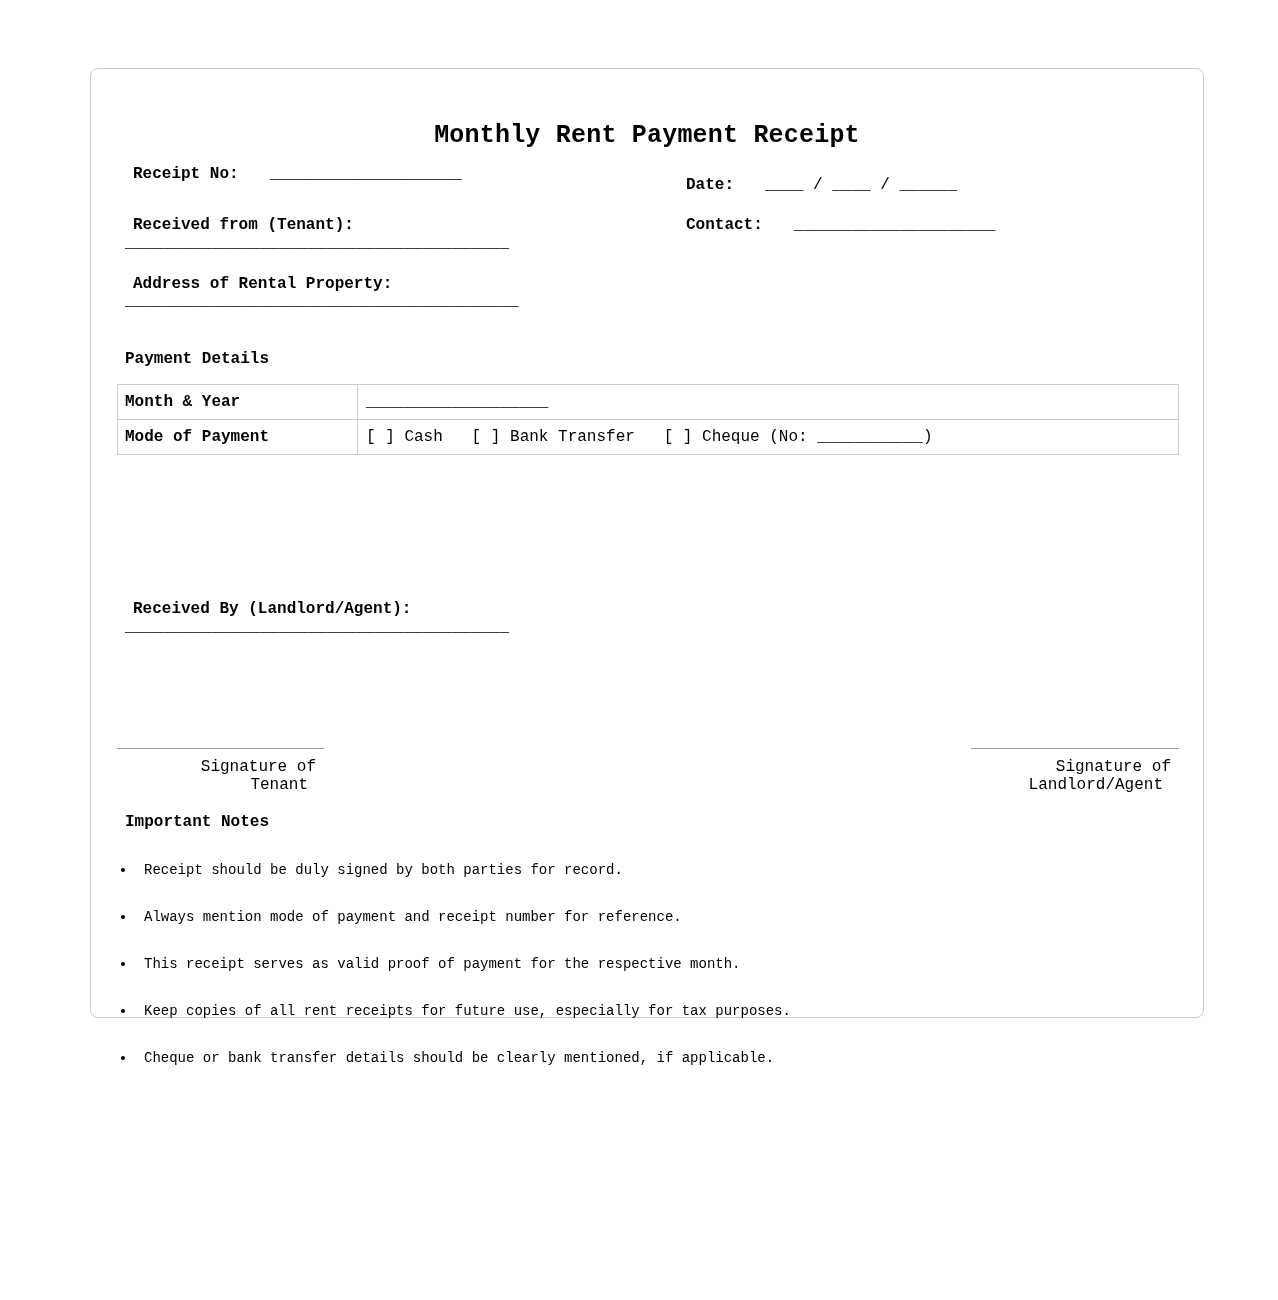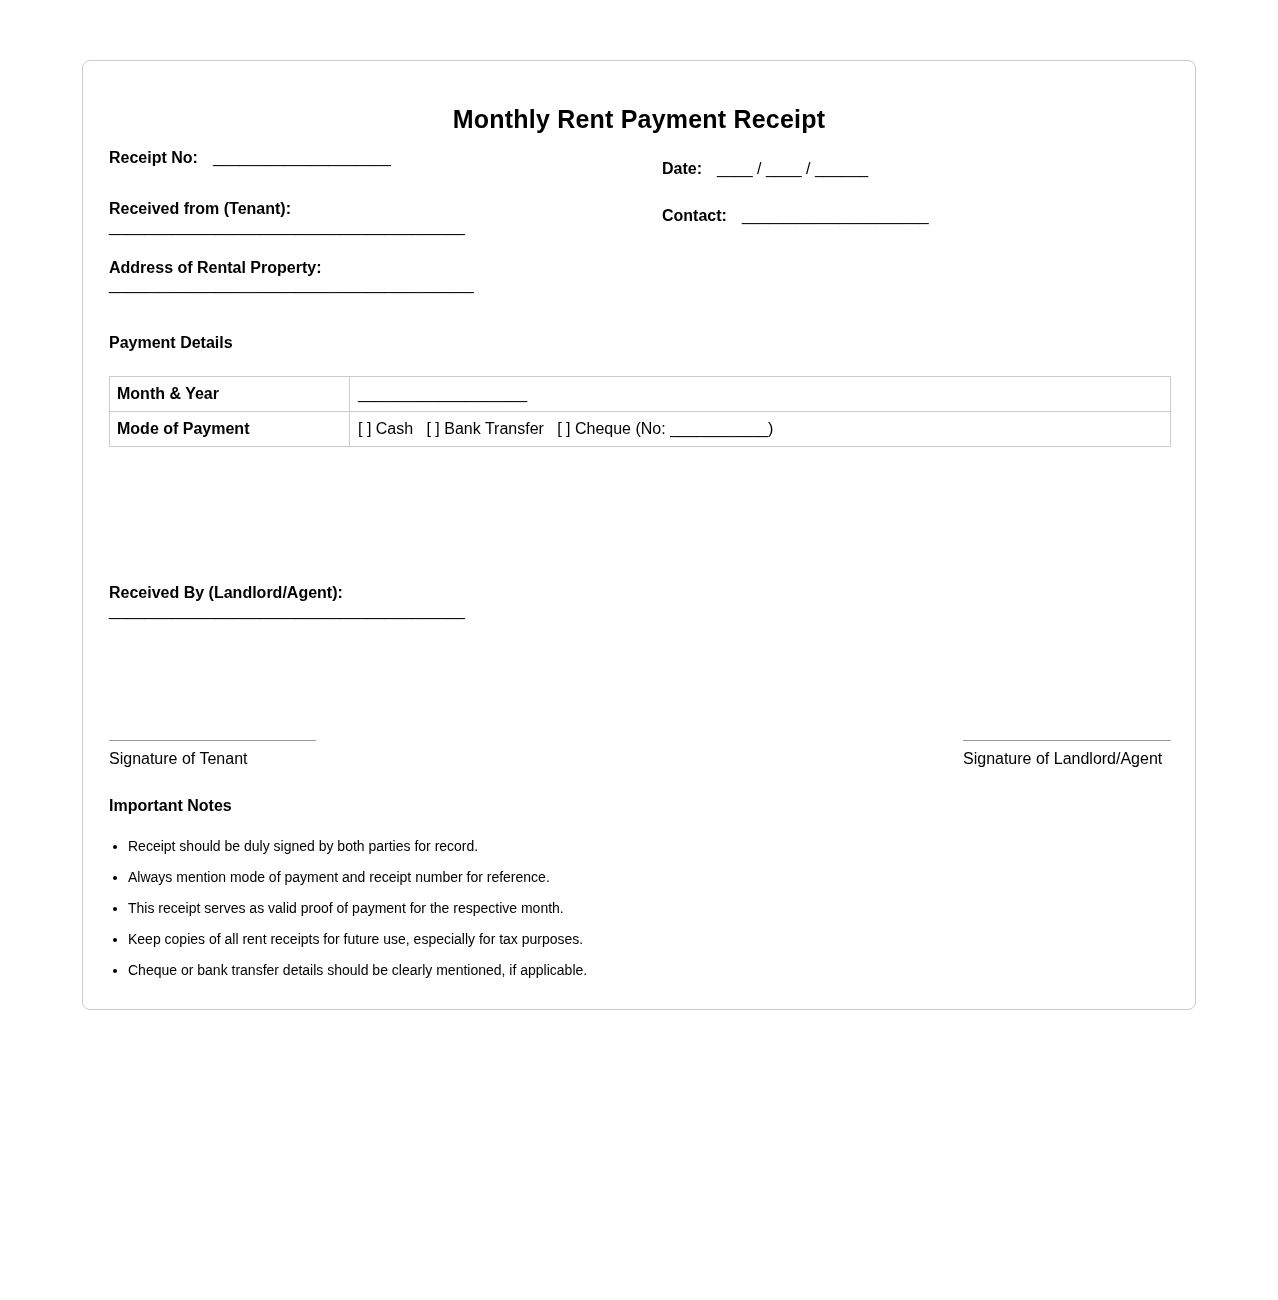--- a/index.html
+++ b/index.html
@@ -1,15 +1,15 @@
 <!DOCTYPE html>
 <html><head>
 <meta charset="utf-8">
 <style>
-  * { margin: 0; padding: 0; box-sizing: border-box; }
+  * { margin: 0; padding: 8px; box-sizing: border-box; font-family: Liberation Mono, monospace; }
   html, body { background: #ffffff; }
   body {
     width: 1278px; height: 1300px;
     font-family: "Liberation Sans", sans-serif;
     color: #000000;
     position: relative;
   }
   .card {
     position: absolute;
     left: 82px; top: 60px;
@@ -51,21 +51,21 @@
     padding-left: 7px;
   }
   table.payment td.rvalue {
     padding-left: 8px;
     white-space: pre;
   }
   .sig {
     position: absolute;
     top: 679px;
     border-top: 1px solid #9a9a9a;
-    text-align: left;
+    text-align: right;
     font-size: 16px;
     padding-top: 9px;
   }
   .sig-tenant { left: 26px; width: 207px; }
   .sig-landlord { left: 880px; width: 208px; }
   .notes-heading { left: 26px; top: 734px; }
   ul.notes {
     position: absolute;
     left: 26px; top: 774px;
     width: 900px;
@@ -81,21 +81,21 @@
 <div class="card">
 
   <div class="title">Monthly Rent Payment Receipt</div>
 
   <div class="field" style="left:26px; top:86px;"><span class="lbl">Receipt No:</span><span class="val">____________________</span></div>
 
   <div class="field" style="left:579px; top:97px;"><span class="lbl">Date:</span><span class="val">____ / ____ / ______</span></div>
 
   <div class="field" style="left:26px; top:137px;"><span class="lbl">Received from (Tenant):</span></div>
 
-  <div class="field" style="left:579px; top:144px;"><span class="lbl">Contact:</span><span class="val">_____________________</span></div>
+  <div class="field" style="left:579px; top:137px;"><span class="lbl">Contact:</span><span class="val">_____________________</span></div>
 
   <div class="blank-line" style="left:26px; top:155px;">________________________________________</div>
 
   <div class="field" style="left:26px; top:196px;"><span class="lbl">Address of Rental Property:</span></div>
 
   <div class="blank-line" style="left:26px; top:213px;">_________________________________________</div>
 
   <div class="section-heading" style="left:26px; top:271px; position:absolute;">Payment Details</div>
 
   <table class="payment">

